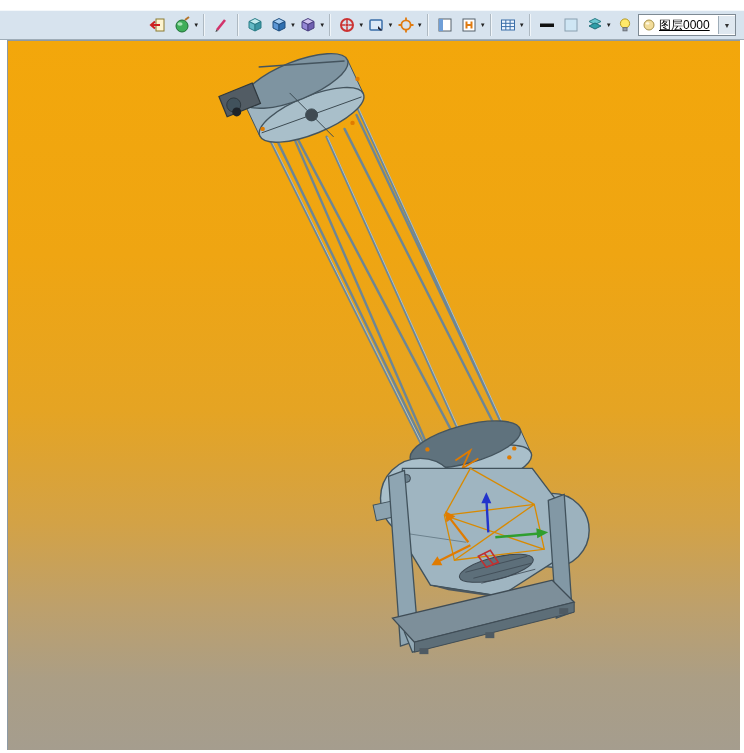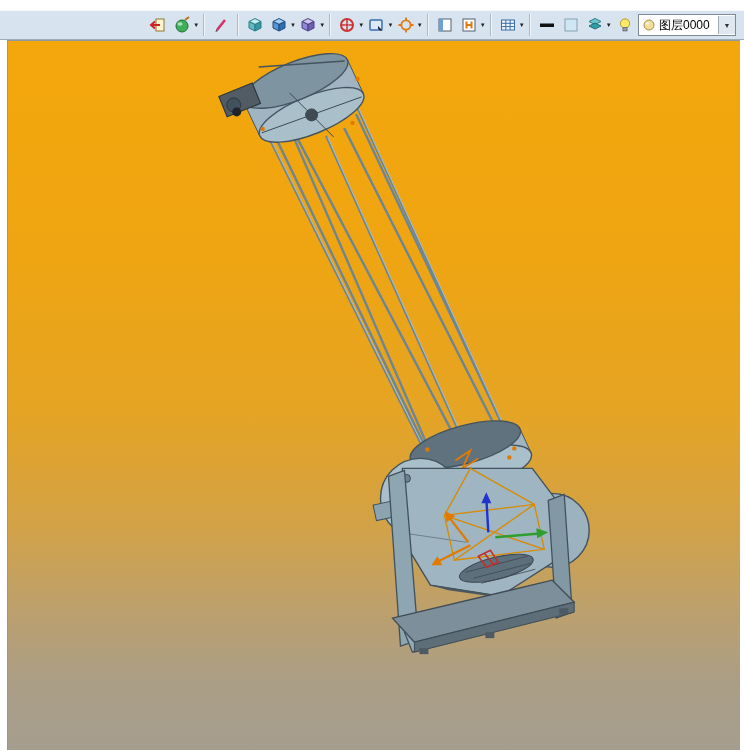--- a/index.html
+++ b/index.html
@@ -11,21 +11,21 @@
            border-top:1px solid #f4f8fb;border-bottom:1px solid #9fadb8;
            display:flex;align-items:center;box-sizing:border-box;padding-left:146px;}
   .tb-btn{width:24px;height:24px;border:1px solid transparent;background:transparent;padding:1px;
           display:flex;align-items:center;justify-content:center;margin:0 1px;cursor:default;}
   .tb-btn svg{display:block;}
   .dd{font-size:6px;color:#222;margin-left:-1px;width:8px;text-align:center;align-self:center;}
   .sep{width:1px;height:22px;background:#aeb9c2;border-right:1px solid #f0f5f9;margin:0 4px;}
   .combo-group{margin-left:auto;margin-right:8px;display:flex;align-items:center;}
   .layer-combo{width:96px;height:20px;background:#ffffff;border:1px solid #7e8a94;
                display:flex;align-items:center;font-size:12px;color:#000;}
-  .layer-combo .txt{flex:1;white-space:nowrap;overflow:hidden;}
+  .layer-combo .txt{flex:1;white-space:nowrap;overflow:hidden;text-decoration:underline;}
   .combo-arrow{width:16px;height:18px;background:#dfe8f0;border-left:1px solid #9fadb8;
                display:flex;align-items:center;justify-content:center;font-size:7px;color:#333;}
 
   
   .viewport{position:absolute;top:40px;left:7px;right:4px;bottom:3px;
             background:linear-gradient(180deg,
               #f3a70b 0%, #efa512 30%, #e5a423 52%, #d3a246 68%,
               #bda06c 80%, #ab9e85 90%, #a59d8e 100%);
             border-top:1px solid #8d9aa5;border-left:1px solid #8d9aa5;}
   .scene{position:absolute;left:0;top:0;width:100%;height:100%;}

